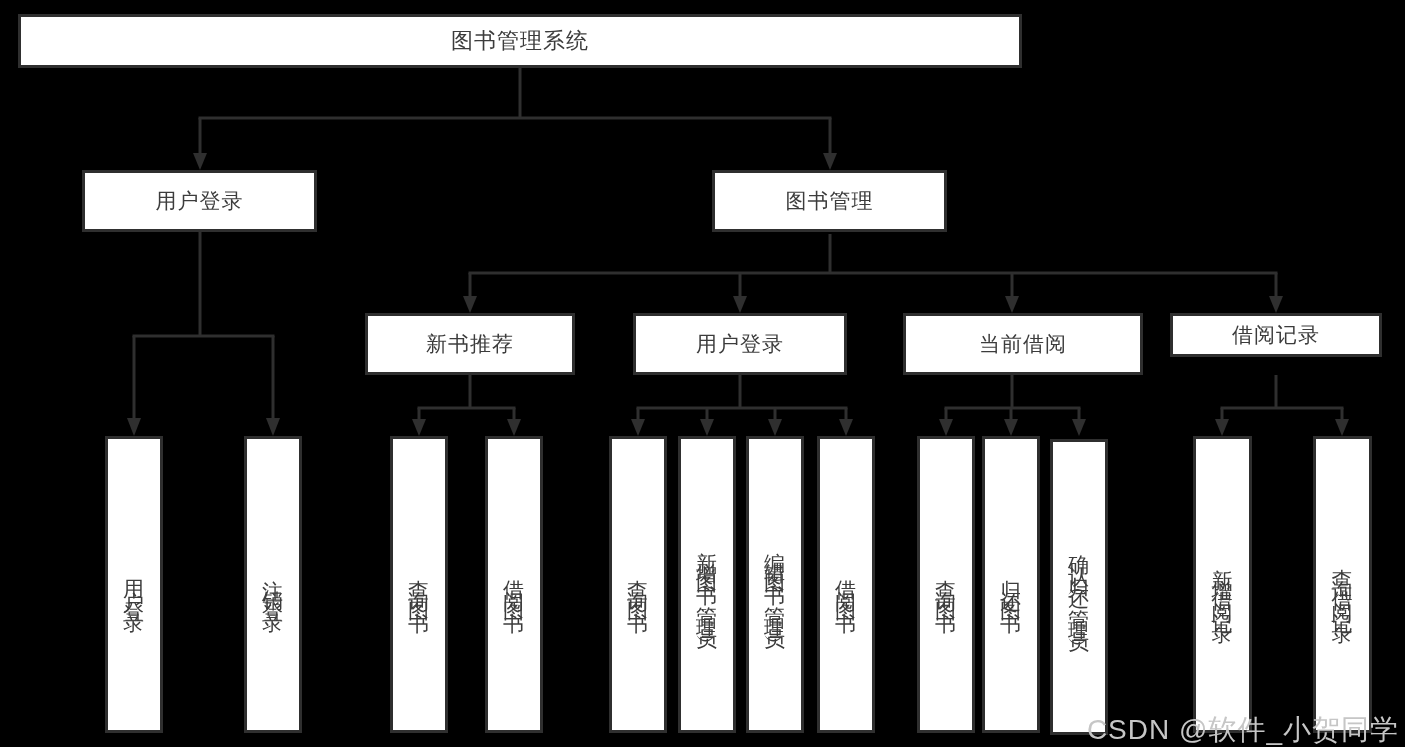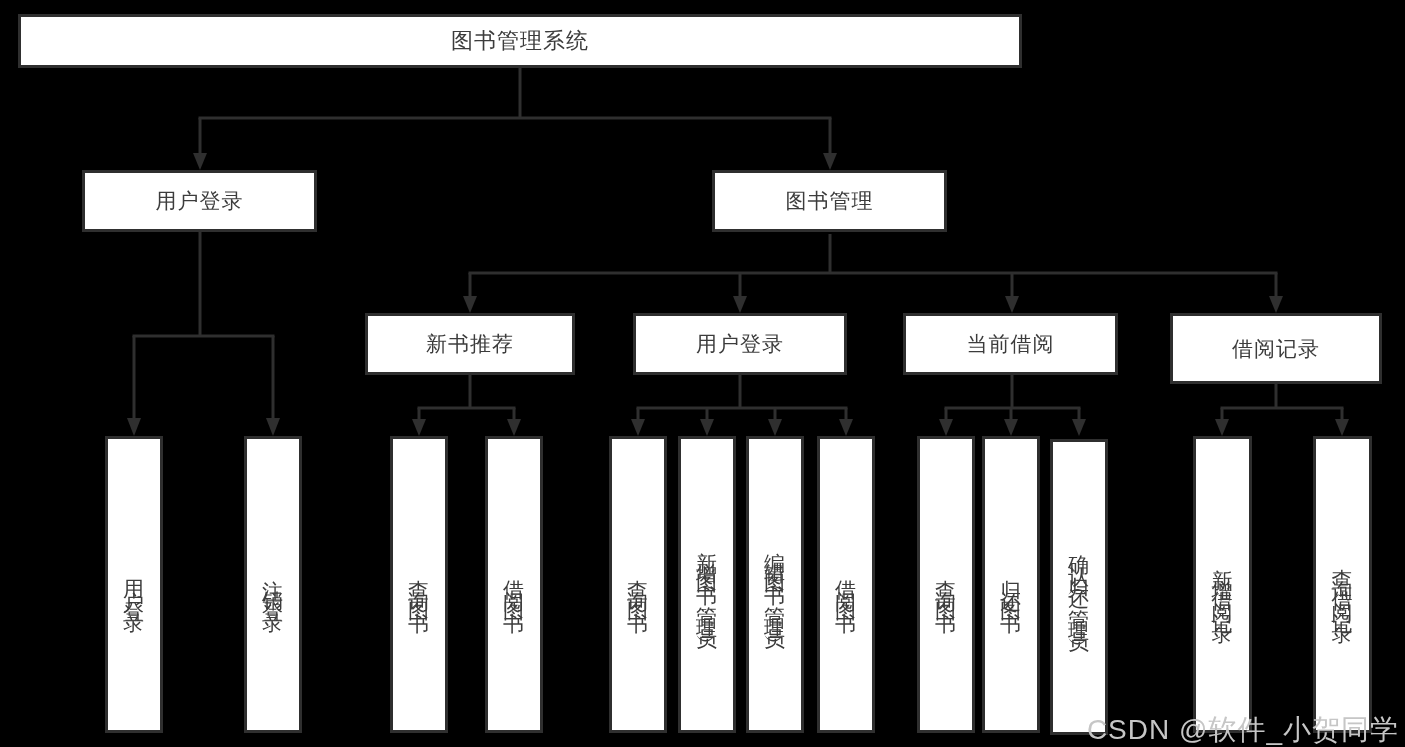--- a/index.html
+++ b/index.html
@@ -124,24 +124,24 @@
   <div class="node h" style="left:365px;top:313px;width:210px;height:62px;">
     <span class="lbl">新书推荐</span>
   </div>
 
   <div class="node h" style="left:712px;top:170px;width:235px;height:62px;">
     <span class="lbl">图书管理</span>
   </div>
   <div class="node h" style="left:633px;top:313px;width:214px;height:62px;">
     <span class="lbl">用户登录</span>
   </div>
-  <div class="node h" style="left:903px;top:313px;width:215px;height:62px;">
+  <div class="node h" style="left:903px;top:313px;width:240px;height:62px;">
     <span class="lbl">当前借阅</span>
   </div>
-  <div class="node h" style="left:1170px;top:313px;width:212px;height:71px;">
+  <div class="node h" style="left:1170px;top:313px;width:212px;height:44px;">
     <span class="lbl">借阅记录</span>
   </div>
 
   <div class="node v" style="left:105px;top:436px;width:58px;height:297px;">
     <span class="lbl">用户登录</span>
   </div>
   <div class="node v" style="left:244px;top:436px;width:58px;height:297px;">
     <span class="lbl">注销登录</span>
   </div>
 

